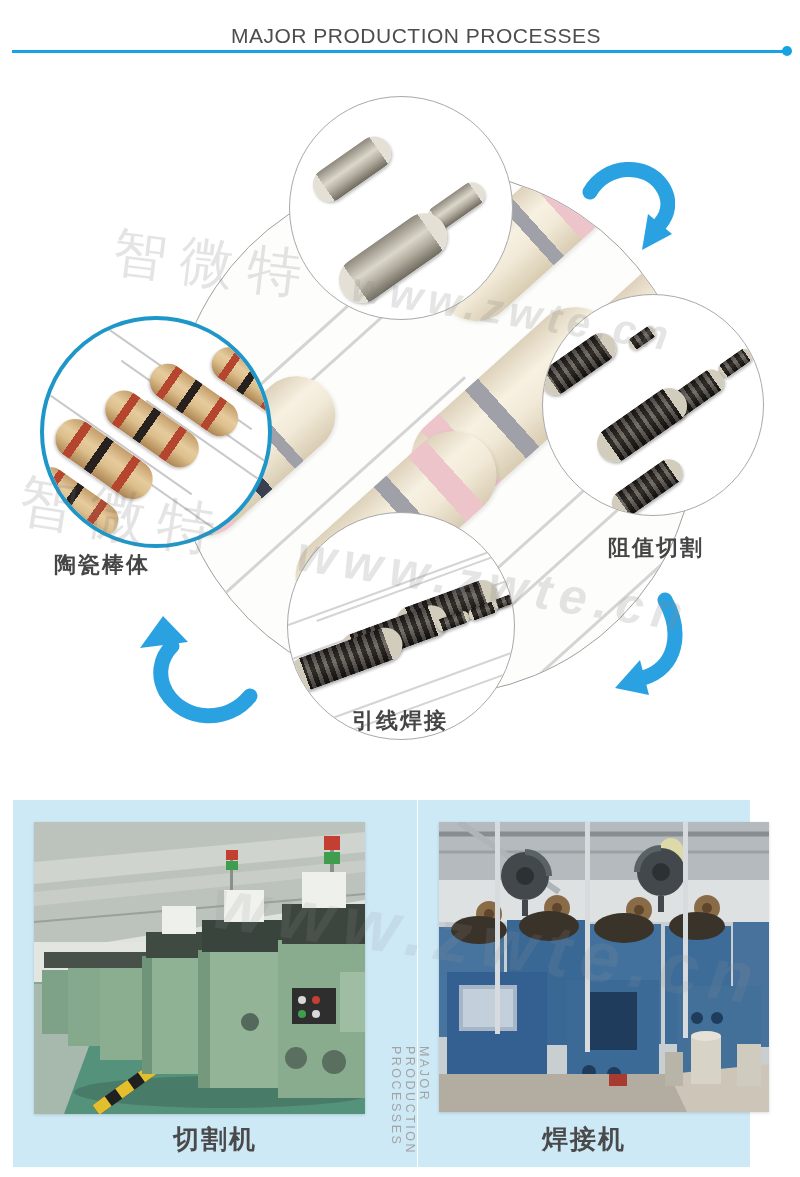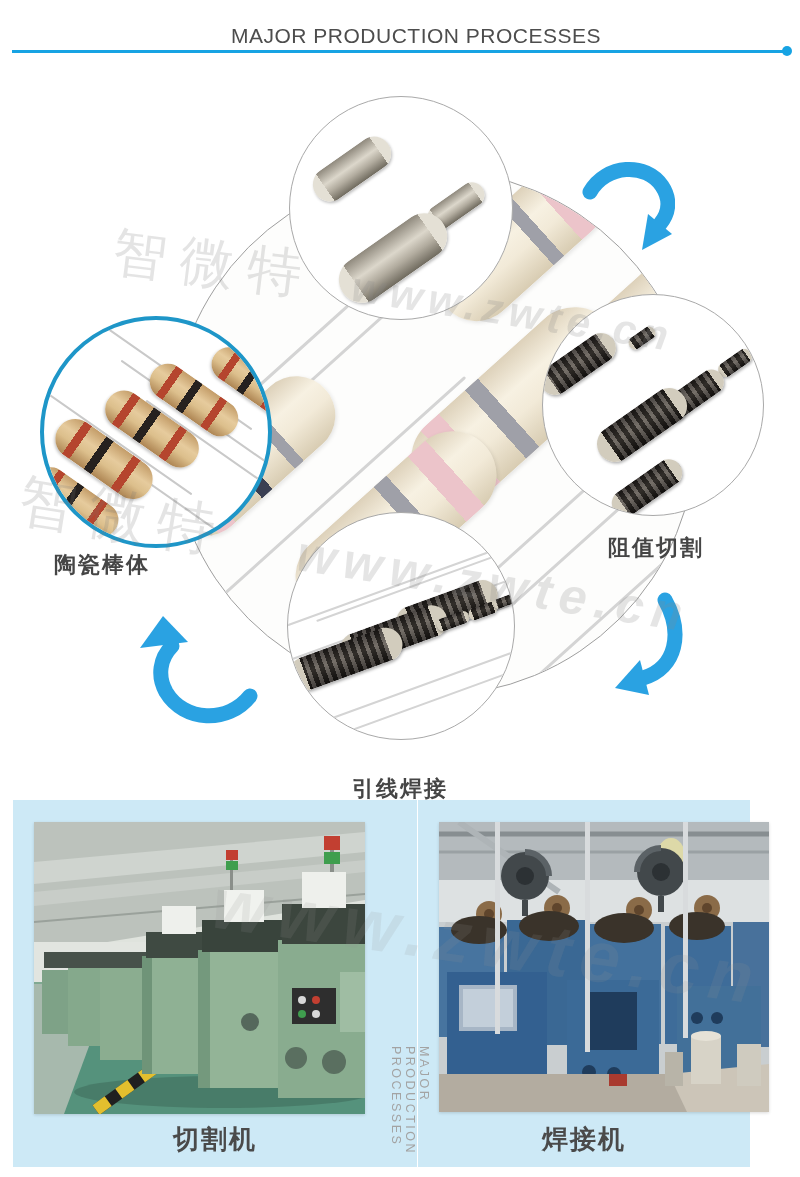--- a/index.html
+++ b/index.html
@@ -130,21 +130,21 @@
     <div class="pc wire r20n" style="left:110px;top:200px;width:280px;height:1.5px;"></div>
     <div class="pc dres r20n" style="left:159px;top:95px;width:106px;height:30px;"></div>
     <div class="pc dres r20n" style="left:106px;top:122px;width:112px;height:32px;"></div>
     <div class="pc dres r20n" style="left:58px;top:146px;width:118px;height:34px;"></div>
     <div class="pc dres r20n" style="left:165px;top:108px;width:34px;height:13px;"></div>
     <div class="pc dres r20n" style="left:195px;top:98px;width:30px;height:12px;"></div>
     <div class="pc dres r20n" style="left:218px;top:88px;width:26px;height:10px;"></div>
   </div>
 
   <div class="steplabel" style="left:608px;top:533px;">阻值切割</div>
-  <div class="steplabel centered" style="left:287px;top:774px;width:226px;">引线焊接</div>
+  <div class="steplabel centered" style="left:287px;top:706px;width:226px;">引线焊接</div>
   <div class="steplabel" style="left:54px;top:550px;">陶瓷棒体</div>
 
   <svg class="arrow" style="left:580px;top:158px;" width="95" height="105" viewBox="0 0 95 105">
     <path d="M10,34 C26,6 66,4 82,28 C90,40 90,54 80,66" fill="none" stroke="#2aa2e2" stroke-width="15" stroke-linecap="round"></path>
     <polygon points="62,92 92,76 68,56" fill="#2aa2e2"></polygon>
   </svg>
   <svg class="arrow" style="left:585px;top:590px;" width="100" height="130" viewBox="0 0 100 130">
     <path d="M80,10 C98,42 92,78 58,88" fill="none" stroke="#2aa2e2" stroke-width="15" stroke-linecap="round"></path>
     <polygon points="30,98 64,105 55,70" fill="#2aa2e2"></polygon>
   </svg>

